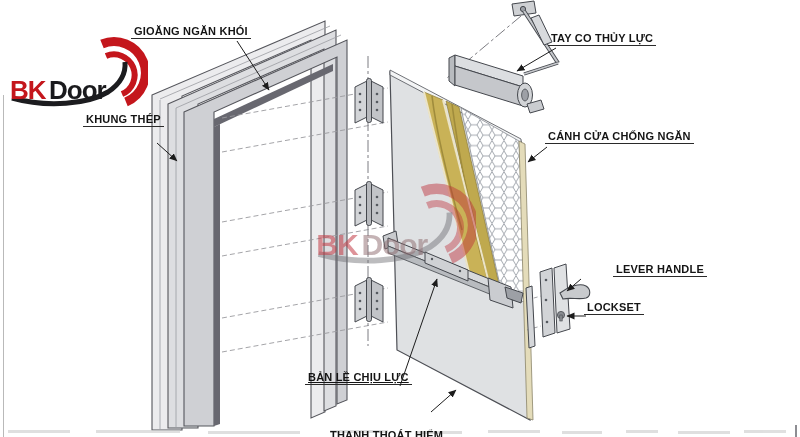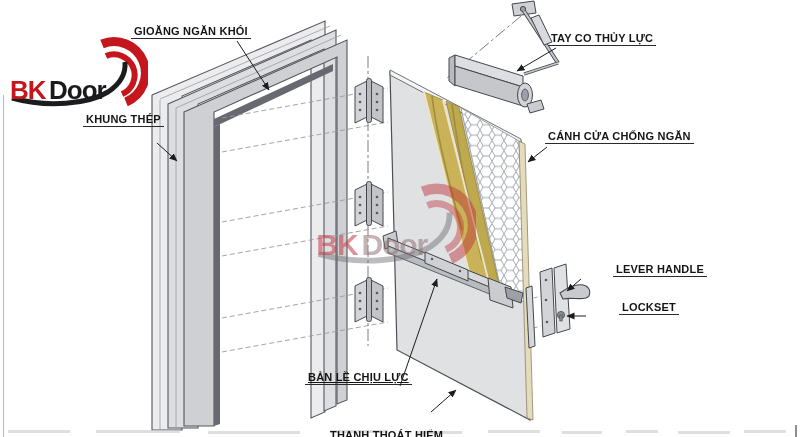--- a/index.html
+++ b/index.html
@@ -9,21 +9,21 @@
   .abs{position:absolute;}
   
   .callout{position:absolute;font:bold 11px "Liberation Sans",sans-serif;color:#141414;
            white-space:nowrap;border-bottom:1.5px solid #2a2a2a;padding:0 3px 1px 3px;
            letter-spacing:.2px;background:transparent;z-index:40;}
   #cl-gasket {left:131px;top:25px;text-align:center;}
   #cl-frame  {left:83px; top:113px;text-align:right;}
   #cl-closer {left:548px;top:32px;}
   #cl-leaf   {left:545px;top:130px;}
   #cl-handle {left:596px;top:263px;margin-left:17px;}
-  #cl-lockset{left:584px;top:301px;margin-left:35px;}
+  #cl-lockset{left:584px;top:301px;}
   #cl-hinge  {left:305px;top:371px;text-decoration:underline;}
   #cl-panic  {left:327px;top:397px;margin-top:32px;}
   
   #logo{left:8px;top:36px;width:140px;height:72px;z-index:30;}
   #watermark{left:314px;top:182px;width:162px;height:84px;z-index:25;opacity:.92;}
   #page-border-left{left:3px;top:95px;width:1px;height:342px;background:#b9b9b9;z-index:5;}
   #edge-mark-right{left:795px;top:425px;width:2px;height:12px;background:#8d8d92;z-index:5;}
   #drawing{left:0;top:0;z-index:10;}
   #leaders{left:0;top:0;z-index:45;pointer-events:none;}
 </style>

